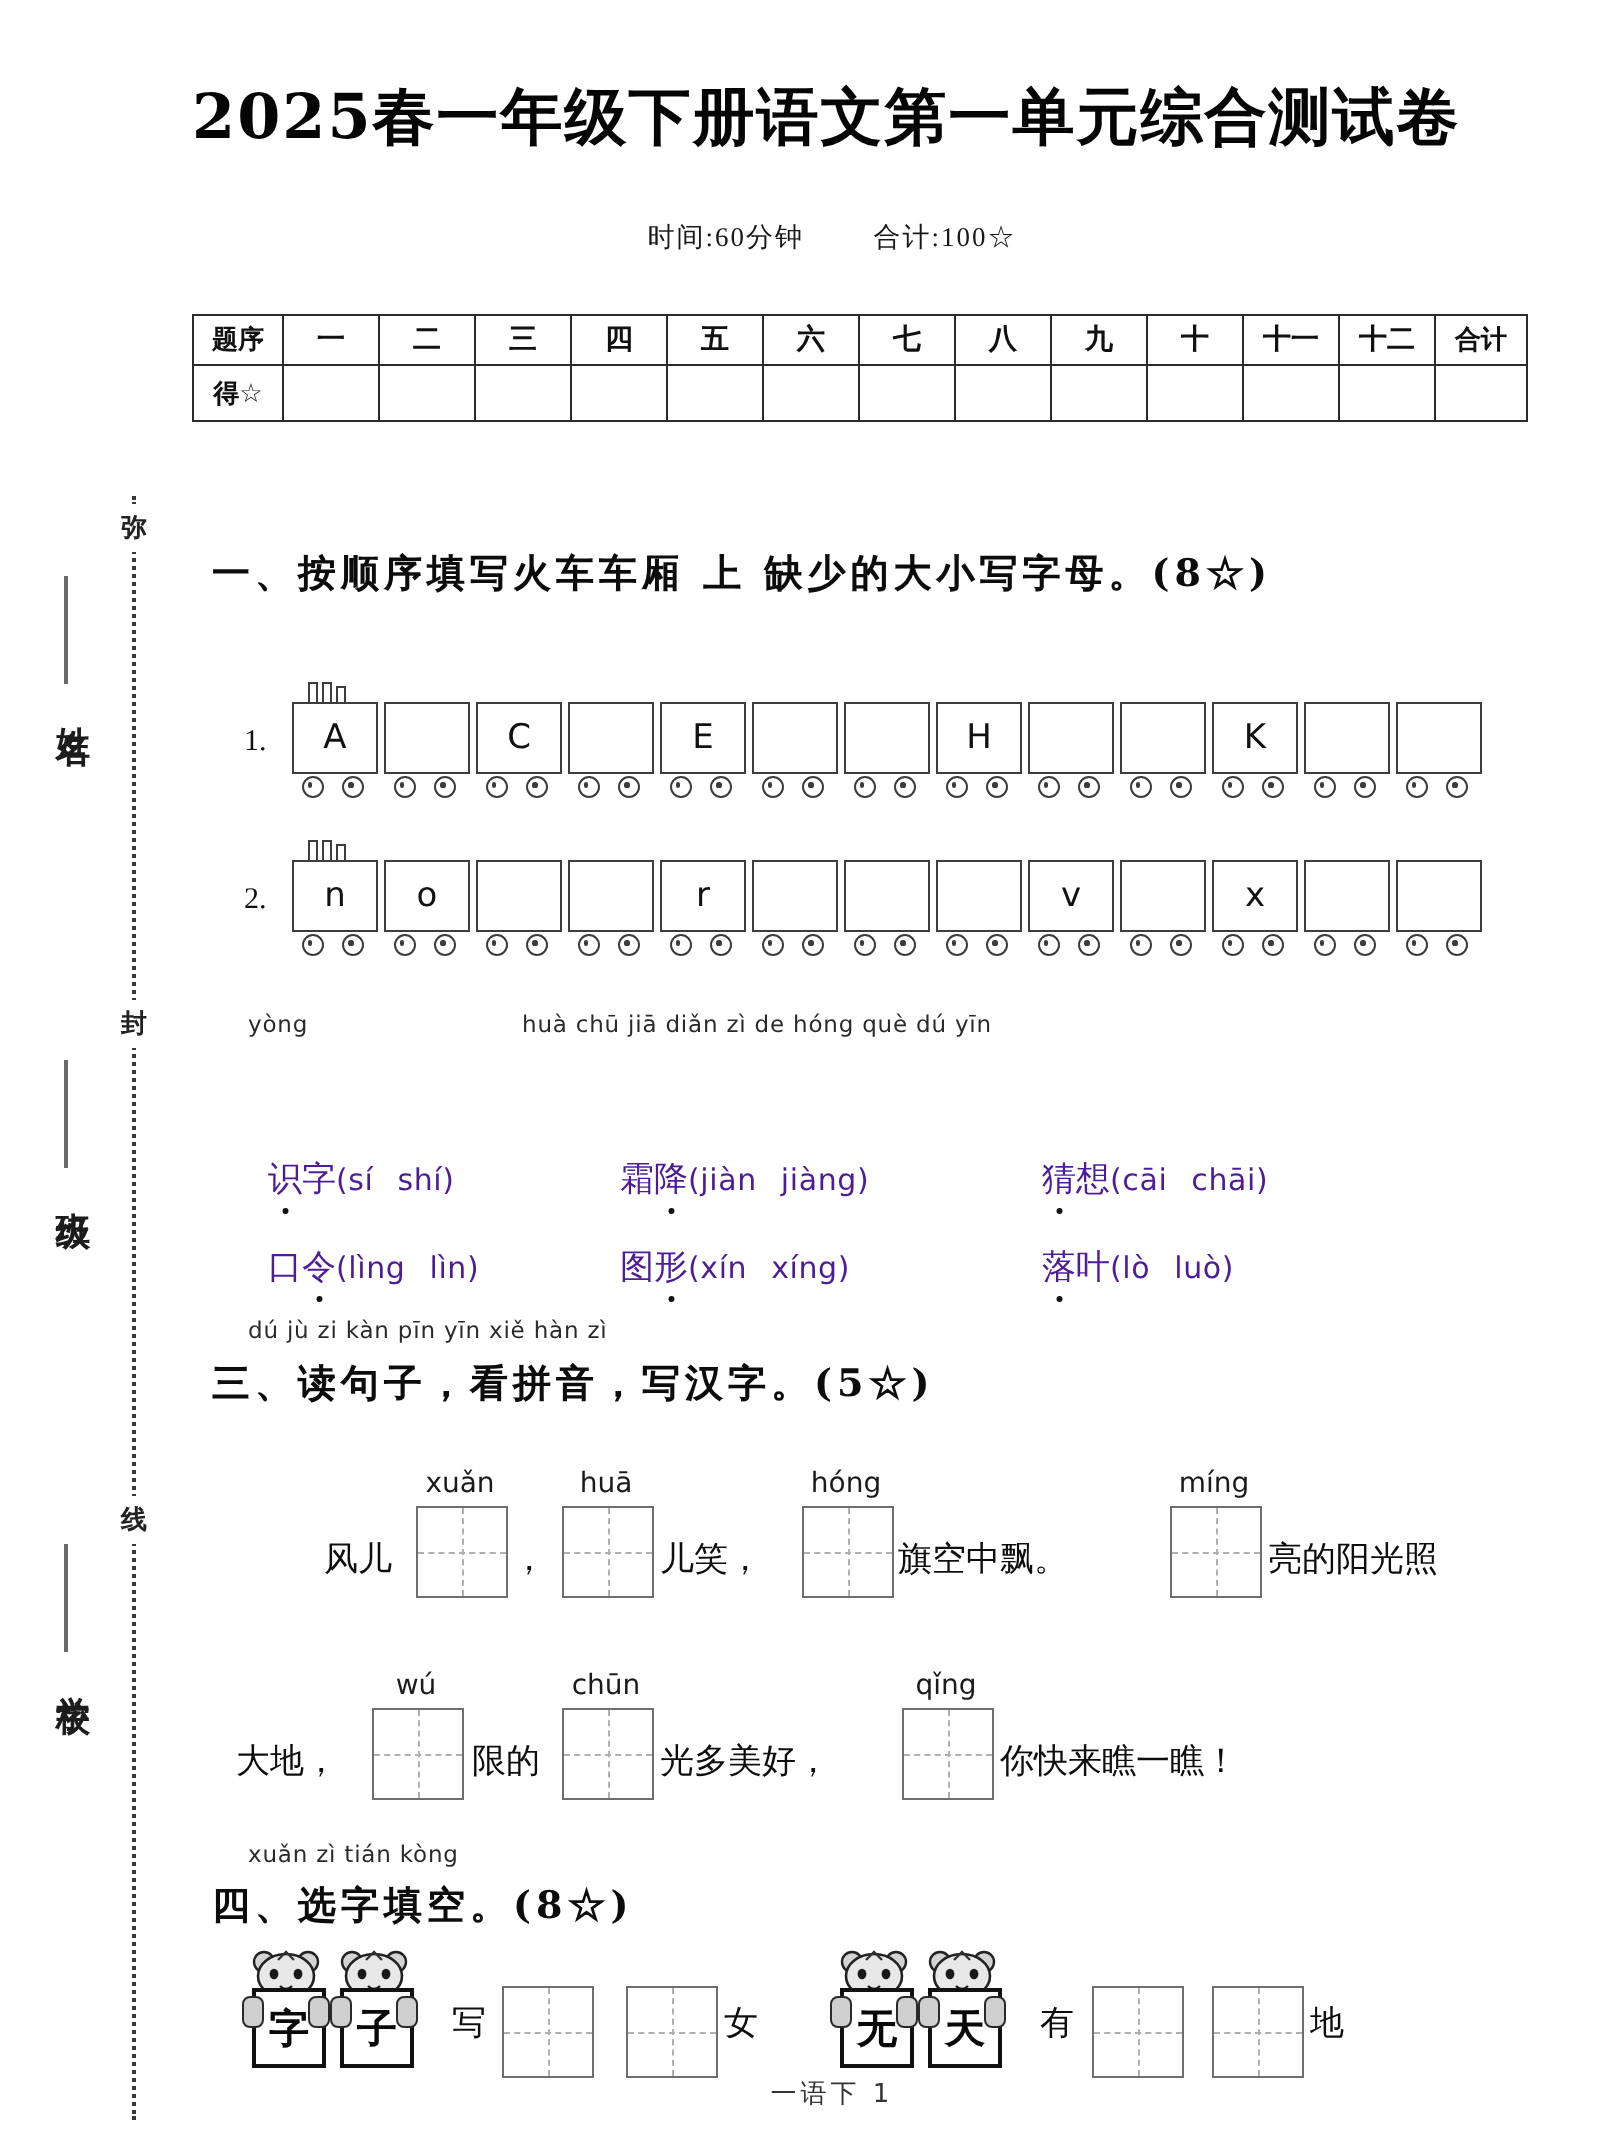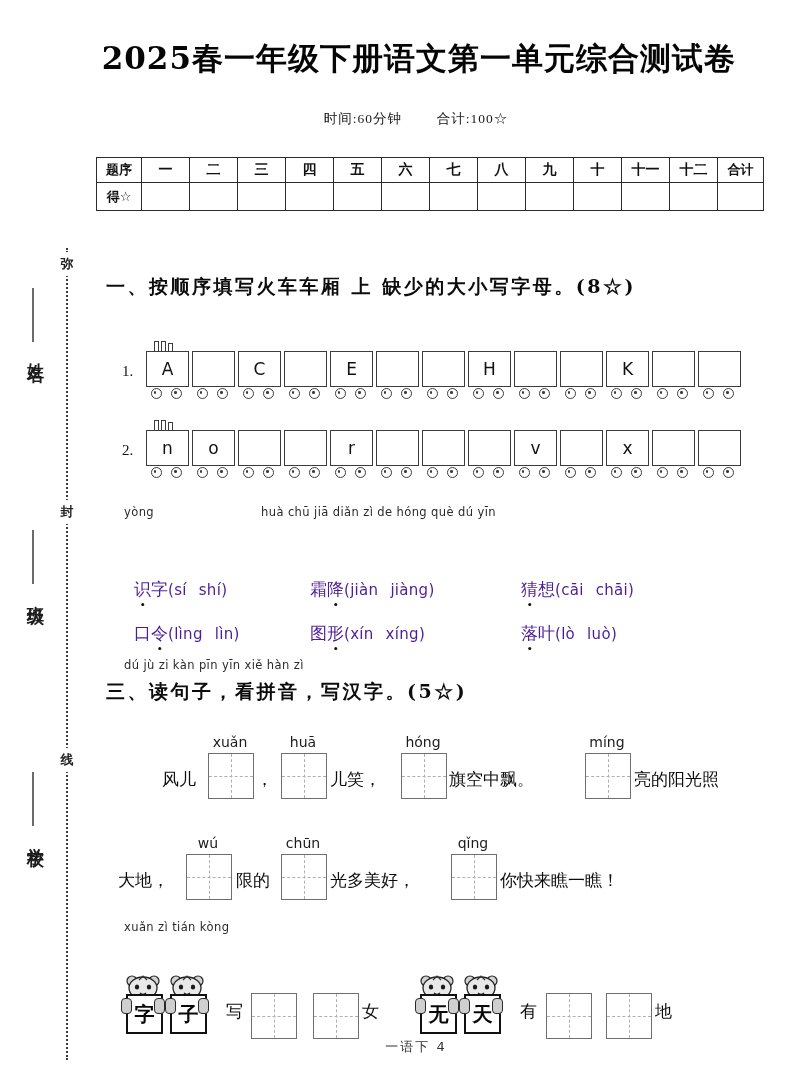--- a/index.html
+++ b/index.html
@@ -63,21 +63,21 @@
   #sheet {
     position: absolute;
     left: 96px; top: 0;
     width: 704px; height: 1067px;
   }
 
   #paper-title {
     position: absolute;
     left: 0; top: 38px;
     width: 640px;
-    text-align: right;
+    text-align: left;
     font-size: 31px;
     font-weight: bold;
     letter-spacing: 1px;
     font-family: "DejaVu Serif", serif;
     color: #050505;
   }
   #paper-subtitle {
     position: absolute;
     left: 0; top: 110px;
     width: 640px;
@@ -635,20 +635,21 @@
     <div class="tzg"></div>
   </div>
   <div class="sent-text" style="left:234px; top:869px;">光多美好，</div>
   <div class="tzg-wrap" style="left:355px; top:854px;border-radius:10px;">
     <div class="tzg-pinyin">qǐng</div>
     <div class="tzg"></div>
   </div>
   <div class="sent-text" style="left:404px; top:869px;">你快来瞧一瞧！</div>
 
   <div class="q-pinyin" style="left:28px; top:920px;">xuǎn zì tián kòng</div>
+  <div class="q-title" style="left:10px; top:940px;">四、选字填空。(8☆)</div>
 
   <div class="tiger-pair" style="left:26px; top:974px;">
     <div class="tiger">
       <svg class="head" viewBox="0 0 34 26">
         <ellipse cx="6" cy="7" rx="5" ry="5" fill="#d4d4d4" stroke="#222" stroke-width="1.2"></ellipse>
         <ellipse cx="28" cy="7" rx="5" ry="5" fill="#d4d4d4" stroke="#222" stroke-width="1.2"></ellipse>
         <ellipse cx="17" cy="14" rx="14" ry="11" fill="#e8e8e8" stroke="#222" stroke-width="1.3"></ellipse>
         <path d="M13 6 L17 2 L21 6" fill="none" stroke="#333" stroke-width="1.2"></path>
         <ellipse cx="11" cy="13" rx="2.2" ry="2.6" fill="#1a1a1a"></ellipse>
         <ellipse cx="23" cy="13" rx="2.2" ry="2.6" fill="#1a1a1a"></ellipse>
@@ -714,14 +715,14 @@
   </div>
   <div class="sent-text" style="left:424px; top:1000px;">有</div>
   <div class="tzg-wrap" style="left:450px; top:993px;">
     <div class="tzg"></div>
   </div>
   <div class="tzg-wrap" style="left:510px; top:993px;">
     <div class="tzg"></div>
   </div>
   <div class="sent-text" style="left:559px; top:1000px;">地</div>
 
-  <div id="page-footer">一语下  4</div>
+  <div id="page-footer">一语下  1</div>
 </div>
 
 </body></html>

